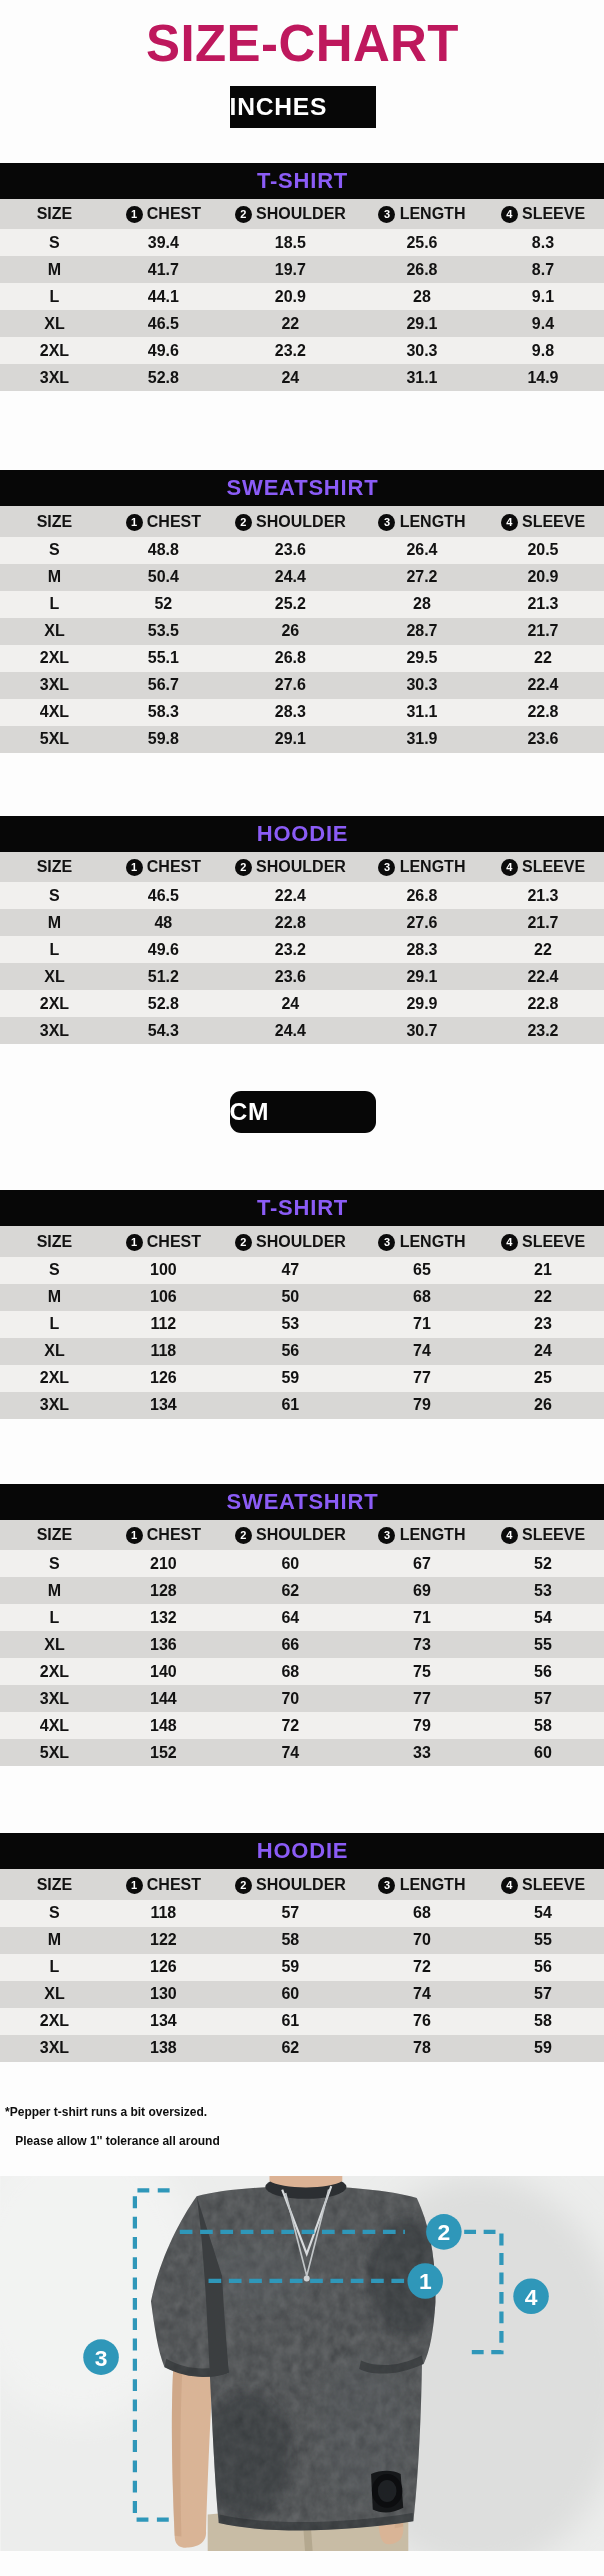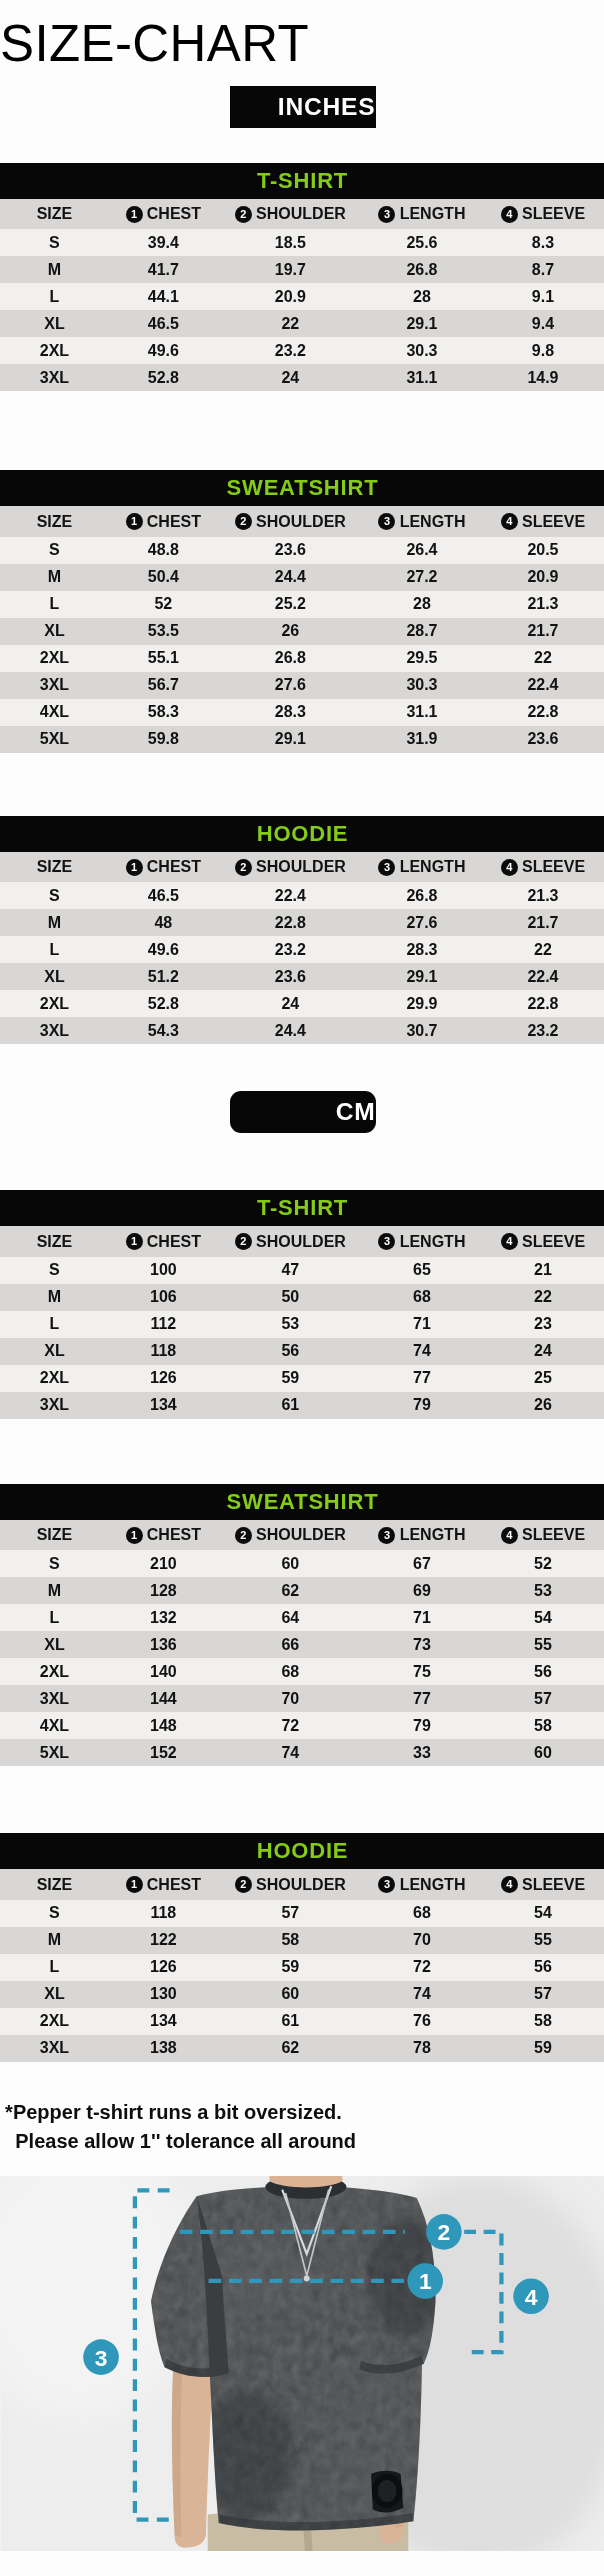--- a/index.html
+++ b/index.html
@@ -1,40 +1,40 @@
 <!DOCTYPE html>
 <html style="font-size:13.6px"><head>
 <meta charset="utf-8">
 <style>
   html,body{margin:0;padding:0;background:#ffffff;}
   body{width:605px;font-family:"Liberation Sans","DejaVu Sans",sans-serif;color:#121212;}
   .sheet{width:605px;height:2576px;background:#fdfdfd;overflow:hidden;position:relative;}
 
-  .title{margin:10.2px 0 0;height:68px;line-height:68px;
-         font-size:51px;font-weight:400;letter-spacing:0.4px;color:#000000;}
+  .title{margin:10.2px 0 0;height:68px;line-height:68px;text-align:center;
+         font-size:51px;font-weight:700;letter-spacing:0.4px;color:#be185d;}
   .badge{margin:7.6px auto 0;width:146px;height:42px;background:#070707;color:#fff;
-         text-align:right;font-weight:700;font-size:24.6px;line-height:42px;letter-spacing:0.8px;}
+         text-align:left;font-weight:700;font-size:24.6px;line-height:42px;letter-spacing:0.8px;}
   .badge-cm{margin-top:47px;border-radius:11px;}
 
   .size-table{width:605px;}
-  .size-table .bar{height:36px;background:#070707;color:#84cc16;text-align:center;
+  .size-table .bar{height:36px;background:#070707;color:#8b5cf6;text-align:center;
                    font-size:22px;font-weight:700;line-height:36px;letter-spacing:0.8px;}
   .thead,.trow{display:grid;grid-template-columns:18% 18% 24% 19.5% 20.5%;align-items:center;text-align:center;}
   .thead{height:30.5px;background:#d8d7d5;font-weight:700;font-size:16px;}
   .trow{height:27px;font-weight:700;font-size:16px;}
   .trow.odd{background:#f1f0ee;}
   .trow.even{background:#d8d7d5;}
-  .hcell{display:flex;justify-content:center;align-items:center;gap:4.2px;white-space:nowrap;}
+  .hcell{display:flex;justify-content:center;align-items:flex-end;gap:4.2px;white-space:nowrap;}
   .marker{flex:0 0 auto;width:17px;height:17px;border-radius:50%;background:#0b0b0b;color:#fff;
           font-size:11px;line-height:17px;text-align:center;font-weight:700;}
   .t-0-0{margin-top:35px;} .t-0-1{margin-top:79px;} .t-0-2{margin-top:63px;}
   .t-1-0{margin-top:57px;} .t-1-1{margin-top:65px;} .t-1-2{margin-top:67px;}
 
   .footnotes{margin:39px 0 0 5.1px;}
-  .footnotes p{margin:0;font-size:20px;font-weight:700;line-height:22px;color:#0e0e0e;}
+  .footnotes p{margin:0;font-size:12px;font-weight:700;line-height:22px;color:#0e0e0e;}
   .footnotes p.fn1{margin-bottom:7.6px;}
   .footnotes p.fn2{margin-bottom:1.7px;}
   .footnotes p.indent{padding-left:10.2px;}
 
   .photo{display:block;margin-top:24px;width:605px;height:375px;}
 </style>
 </head>
 <body>
 
 <div class="sheet">

